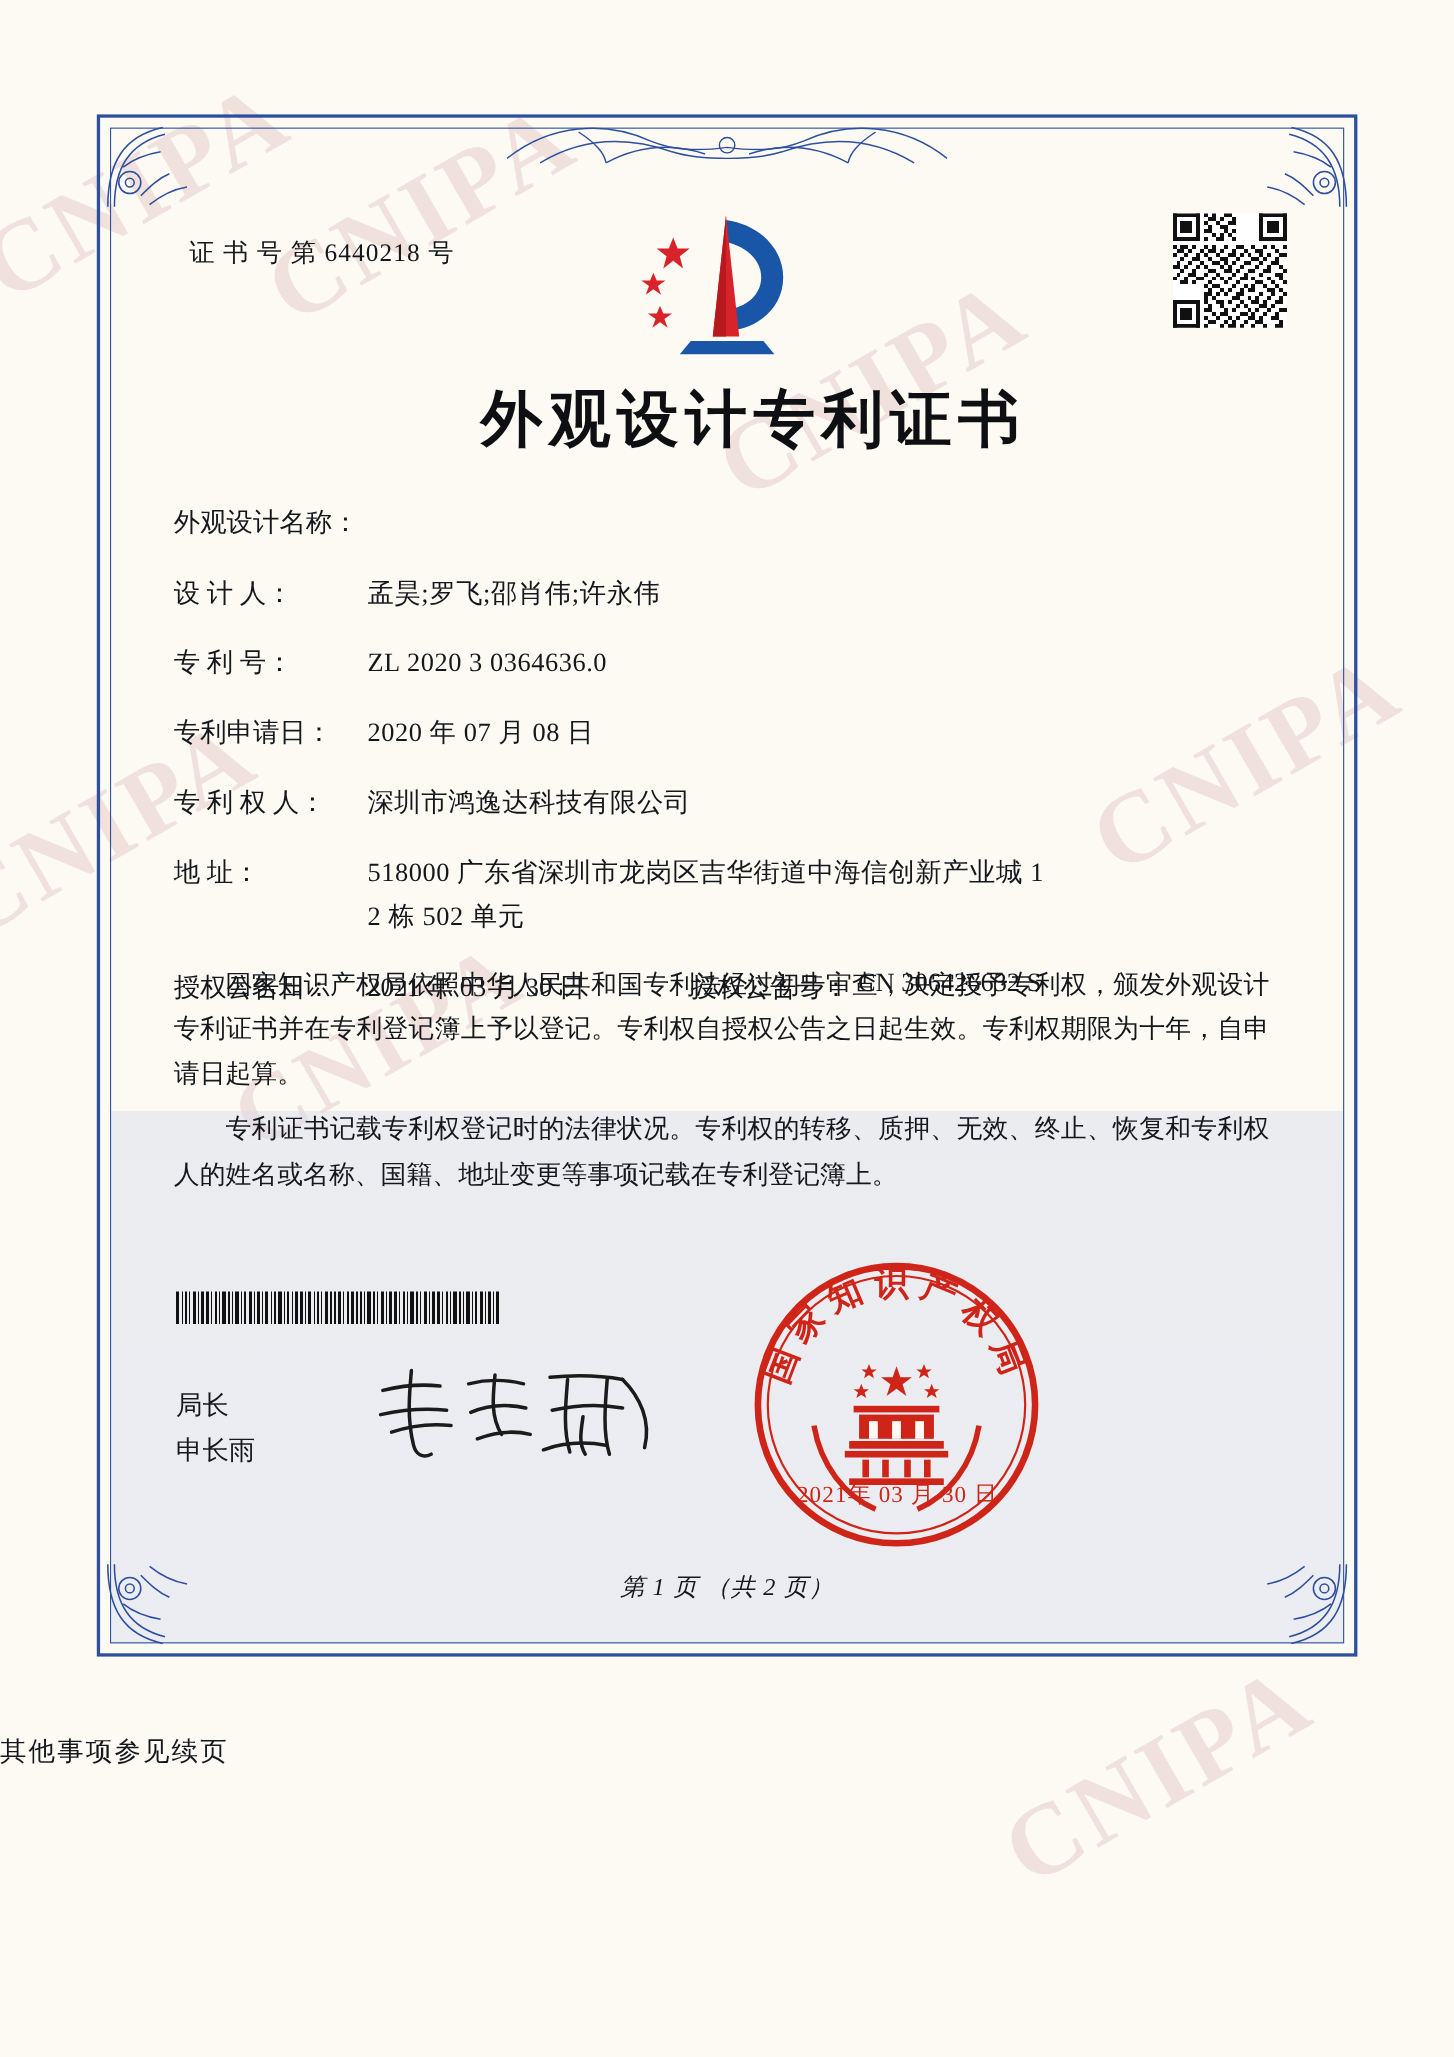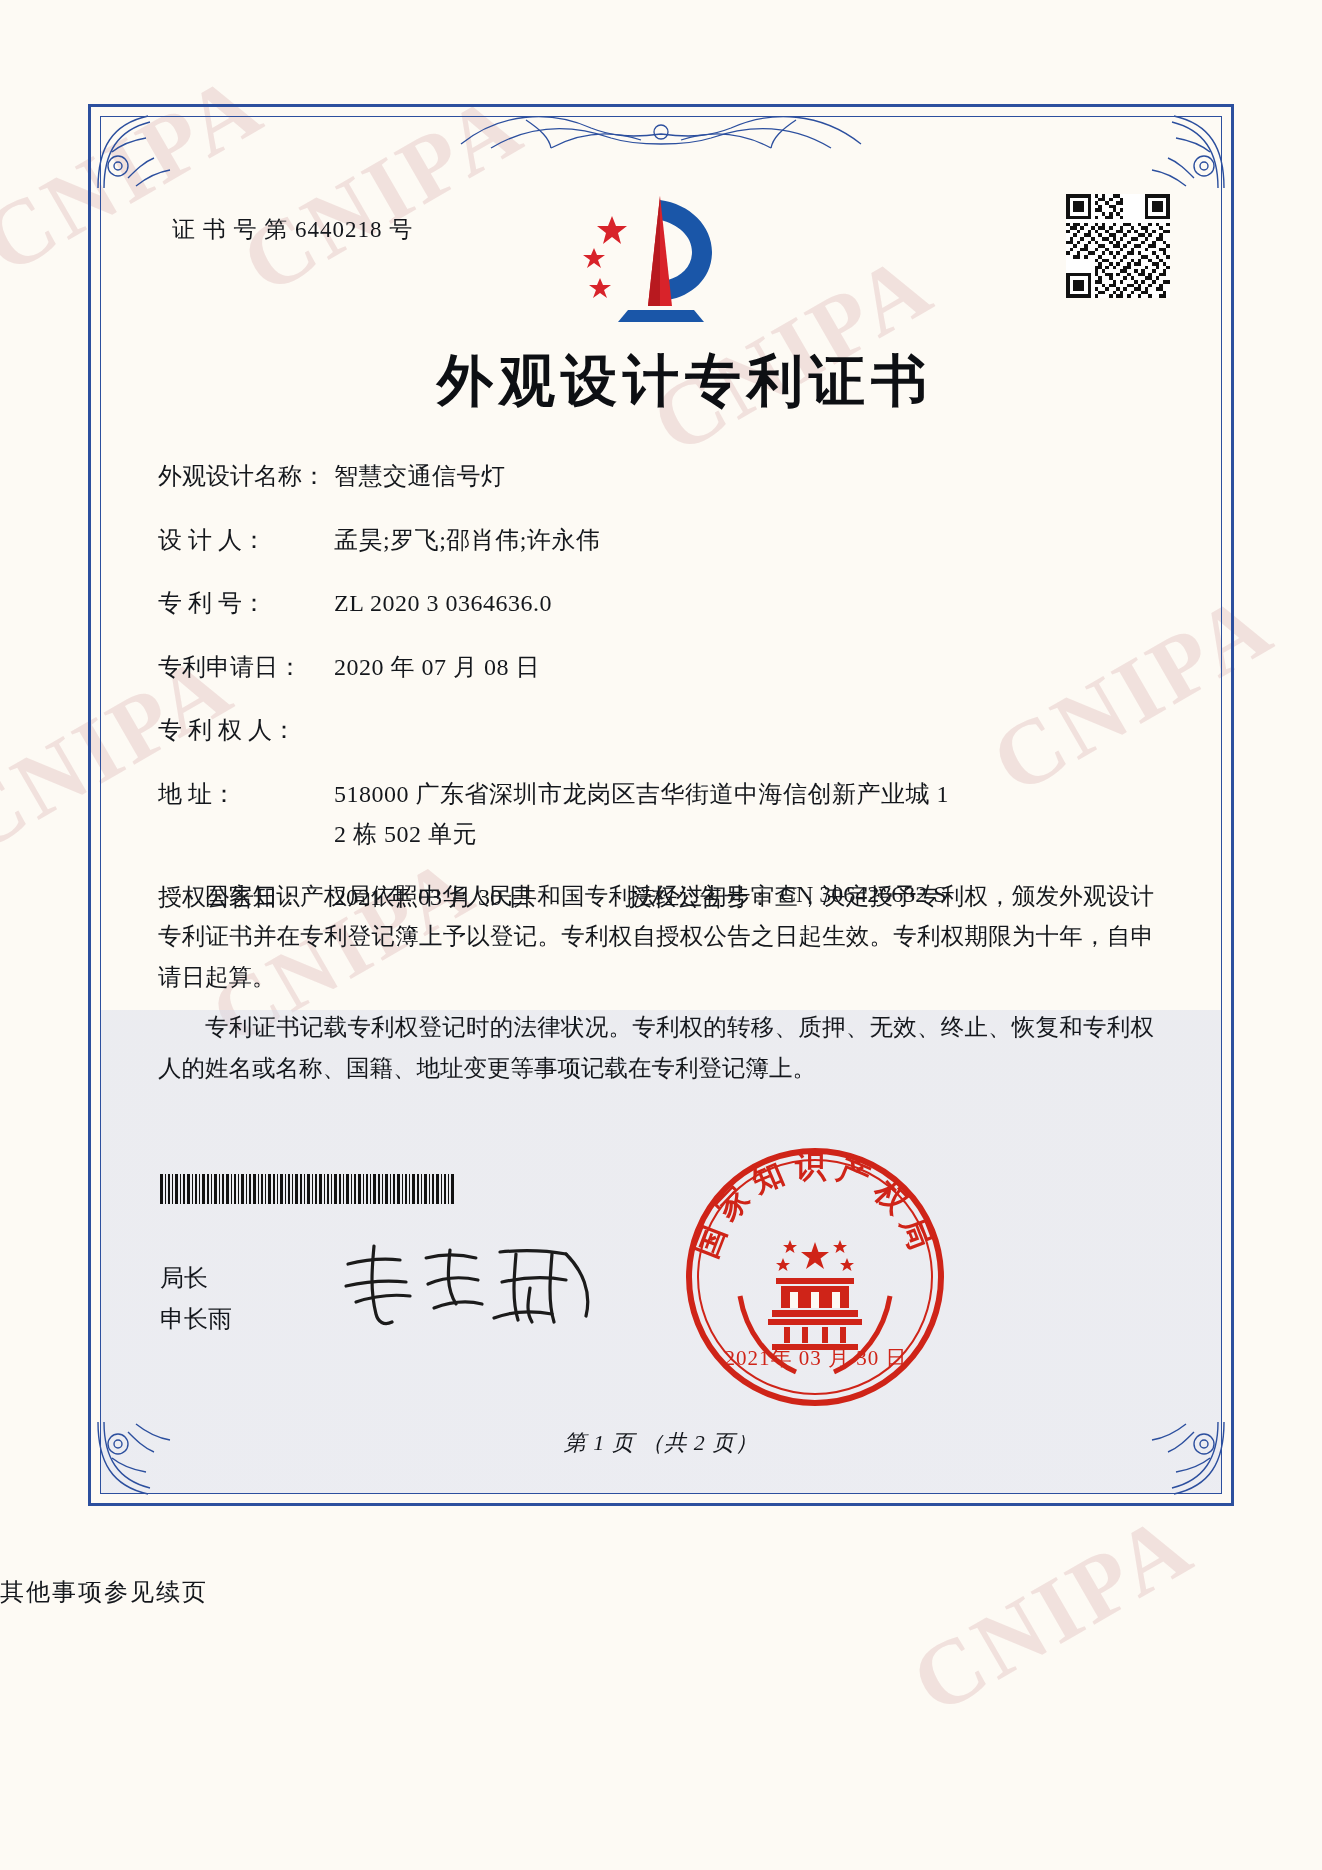--- a/index.html
+++ b/index.html
@@ -572,40 +572,40 @@
         <path d="M52 120 L118 120 L128 132 L42 132 Z" fill="#1a56a8"></path>
       </svg>
     </div>
 
     <div class="doc-title">外观设计专利证书</div>
 
     <div class="fields">
 
       <div class="field-row">
         <div class="f-label">外观设计名称：</div>
-        <div class="f-value">智慧交通信号灯</div>
       </div>
 
       <div class="field-row">
         <div class="f-label">设    计    人：</div>
         <div class="f-value">孟昊;罗飞;邵肖伟;许永伟</div>
       </div>
 
       <div class="field-row">
         <div class="f-label">专    利    号：</div>
         <div class="f-value">ZL 2020 3 0364636.0</div>
       </div>
 
       <div class="field-row">
         <div class="f-label">专利申请日：</div>
         <div class="f-value">2020 年 07 月 08 日</div>
       </div>
 
       <div class="field-row">
         <div class="f-label">专 利 权 人：</div>
+        <div class="f-value">深圳市鸿逸达科技有限公司</div>
       </div>
 
       <div class="field-row">
         <div class="f-label">地        址：</div>
         <div class="f-value">
           <span>518000 广东省深圳市龙岗区吉华街道中海信创新产业城 1</span>
           <span class="addr2">2 栋 502 单元</span>
         </div>
       </div>
 

